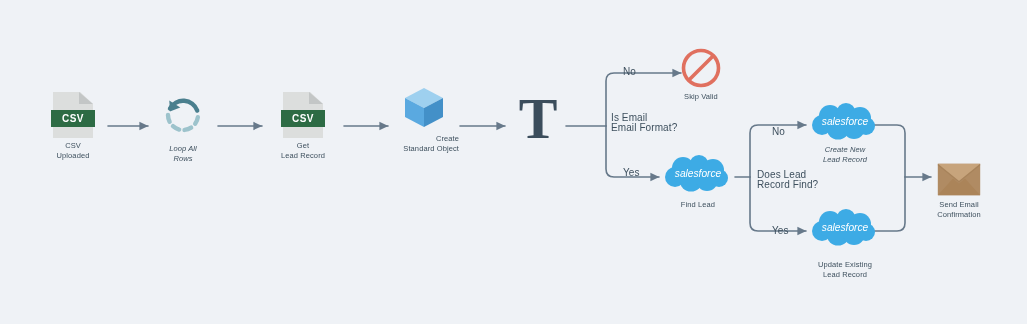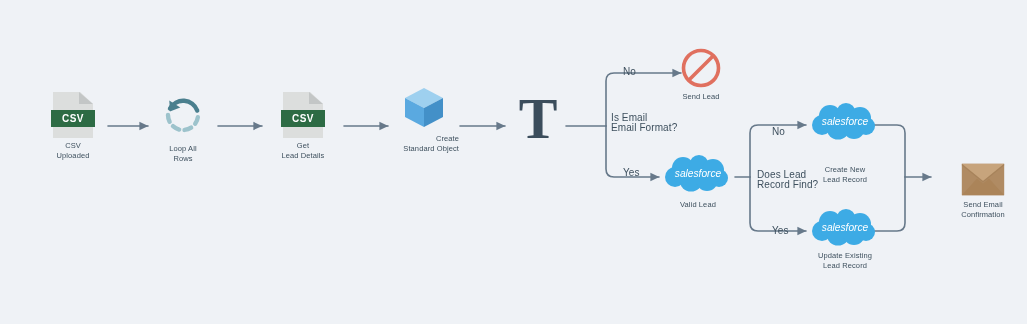--- a/index.html
+++ b/index.html
@@ -146,34 +146,34 @@
 
 <div class="node" style="left:148px; top:92px; width:70px;">
   <svg width="46" height="46" viewBox="0 0 46 46" style="display:block;margin:0 auto;">
 
     <path d="M8,23 A15,15 0 0 0 38,23" fill="none" stroke="#9dc3cc" stroke-width="4.4" stroke-linecap="round" stroke-dasharray="7 5.5"></path>
 
     <path d="M10,16.5 A15,15 0 0 1 37.2,18.6" fill="none" stroke="#4a7f8e" stroke-width="4.4" stroke-linecap="round"></path>
 
     <path d="M9.3,8.6 L9.9,19.6 L20.3,15.5 Z" fill="#4a7f8e"></path>
   </svg>
-  <div class="caption" style="margin-top:6px;">Loop All
+  <div class="caption" style="margin-top:6px;font-style:italic;">Loop All
 Rows</div>
 </div>
 
 <div class="node" style="left:268px; top:92px; width:70px;">
   <div class="csv-icon">
     <div class="sheet"></div>
     <div class="fold"></div>
     <div class="band">
       <span>CSV</span>
     </div>
   </div>
   <div class="caption">Get
-Lead Details</div>
+Lead Record</div>
 </div>
 
 <div class="node" style="left:389px; top:85px; width:70px;text-align:right;">
   <svg width="44" height="44" viewBox="0 0 44 44" style="display:block;margin:0 auto;">
     <polygon points="22,3 41,13 22,23 3,13" fill="#9ed0ef"></polygon>
     <polygon points="3,13 22,23 22,42 3,32" fill="#5aa9e0"></polygon>
     <polygon points="41,13 41,32 22,42 22,23" fill="#4390c8"></polygon>
   </svg>
   <div class="caption" style="margin-top:5px;">Create
 Standard Object</div>
@@ -183,77 +183,77 @@
   <div class="t-icon">
     <span>T</span>
   </div>
 </div>
 
 <div class="node" style="left:666px; top:46px; width:70px;">
   <svg width="44" height="44" viewBox="0 0 44 44" style="display:block;margin:0 auto;">
     <circle cx="22" cy="22" r="17.5" fill="none" stroke="#e0705f" stroke-width="3.6"></circle>
     <line x1="10.2" y1="33.8" x2="33.8" y2="10.2" stroke="#e0705f" stroke-width="3.6" stroke-linecap="butt"></line>
   </svg>
-  <div class="caption" style="margin-top:2px;">Send Lead</div>
+  <div class="caption" style="margin-top:2px;">Skip Valid</div>
 </div>
 
 <div class="node" style="left:661px; top:155px; width:74px;">
   <svg width="74" height="38" viewBox="0 0 74 38" style="display:block;margin:0 auto;">
     <g fill="#3dabe5">
       <circle cx="22" cy="13" r="11"></circle>
       <circle cx="38" cy="9.5" r="9.5"></circle>
       <circle cx="52" cy="15" r="11"></circle>
       <circle cx="14" cy="22" r="10"></circle>
       <circle cx="30" cy="25" r="11.5"></circle>
       <circle cx="46" cy="25" r="11"></circle>
       <circle cx="58" cy="23" r="9"></circle>
       <rect x="12" y="13" width="48" height="14" rx="5"></rect>
     </g>
     <text x="37" y="21.5" text-anchor="middle" fill="#ffffff" font-family="Liberation Sans, sans-serif" font-size="10.2" font-style="italic">salesforce</text>
   </svg>
-  <div class="caption" style="margin-top:7px;">Valid Lead</div>
+  <div class="caption" style="margin-top:7px;">Find Lead</div>
 </div>
 
 <div class="node" style="left:808px; top:103px; width:74px;">
   <svg width="74" height="38" viewBox="0 0 74 38" style="display:block;margin:0 auto;">
     <g fill="#3dabe5">
       <circle cx="22" cy="13" r="11"></circle>
       <circle cx="38" cy="9.5" r="9.5"></circle>
       <circle cx="52" cy="15" r="11"></circle>
       <circle cx="14" cy="22" r="10"></circle>
       <circle cx="30" cy="25" r="11.5"></circle>
       <circle cx="46" cy="25" r="11"></circle>
       <circle cx="58" cy="23" r="9"></circle>
       <rect x="12" y="13" width="48" height="14" rx="5"></rect>
     </g>
     <text x="37" y="21.5" text-anchor="middle" fill="#ffffff" font-family="Liberation Sans, sans-serif" font-size="10.2" font-style="italic">salesforce</text>
   </svg>
-  <div class="caption" style="margin-top:24px;">Create New
+  <div class="caption" style="margin-top:4px;font-style:italic;">Create New
 Lead Record</div>
 </div>
 
 <div class="node" style="left:808px; top:209px; width:74px;">
   <svg width="74" height="38" viewBox="0 0 74 38" style="display:block;margin:0 auto;">
     <g fill="#3dabe5">
       <circle cx="22" cy="13" r="11"></circle>
       <circle cx="38" cy="9.5" r="9.5"></circle>
       <circle cx="52" cy="15" r="11"></circle>
       <circle cx="14" cy="22" r="10"></circle>
       <circle cx="30" cy="25" r="11.5"></circle>
       <circle cx="46" cy="25" r="11"></circle>
       <circle cx="58" cy="23" r="9"></circle>
       <rect x="12" y="13" width="48" height="14" rx="5"></rect>
     </g>
     <text x="37" y="21.5" text-anchor="middle" fill="#ffffff" font-family="Liberation Sans, sans-serif" font-size="10.2" font-style="italic">salesforce</text>
   </svg>
-  <div class="caption" style="margin-top:4px;text-align:center;">Update Existing
+  <div class="caption" style="margin-top:13px;text-align:center;">Update Existing
 Lead Record</div>
 </div>
 
-<div class="node" style="left:948px; top:163px; width:70px;">
+<div class="node" style="left:924px; top:163px; width:70px;">
   <svg width="44" height="33" viewBox="0 0 44 33" style="display:block;margin:0 auto;">
     <rect x="0.8" y="0.8" width="42.4" height="31.4" fill="#b08b63"></rect>
     <polygon points="0.8,0.8 43.2,0.8 22,18" fill="#c7a47c"></polygon>
     <polygon points="0.8,32.2 16,15.5 22,20.5 28,15.5 43.2,32.2" fill="#ab8459"></polygon>
     <polygon points="0.8,0.8 22,18 43.2,0.8 43.2,2.4 22,19.6 0.8,2.4" fill="#9e7a52" opacity="0.45"></polygon>
   </svg>
   <div class="caption" style="margin-top:4px;">Send Email
 Confirmation</div>
 </div>
 

